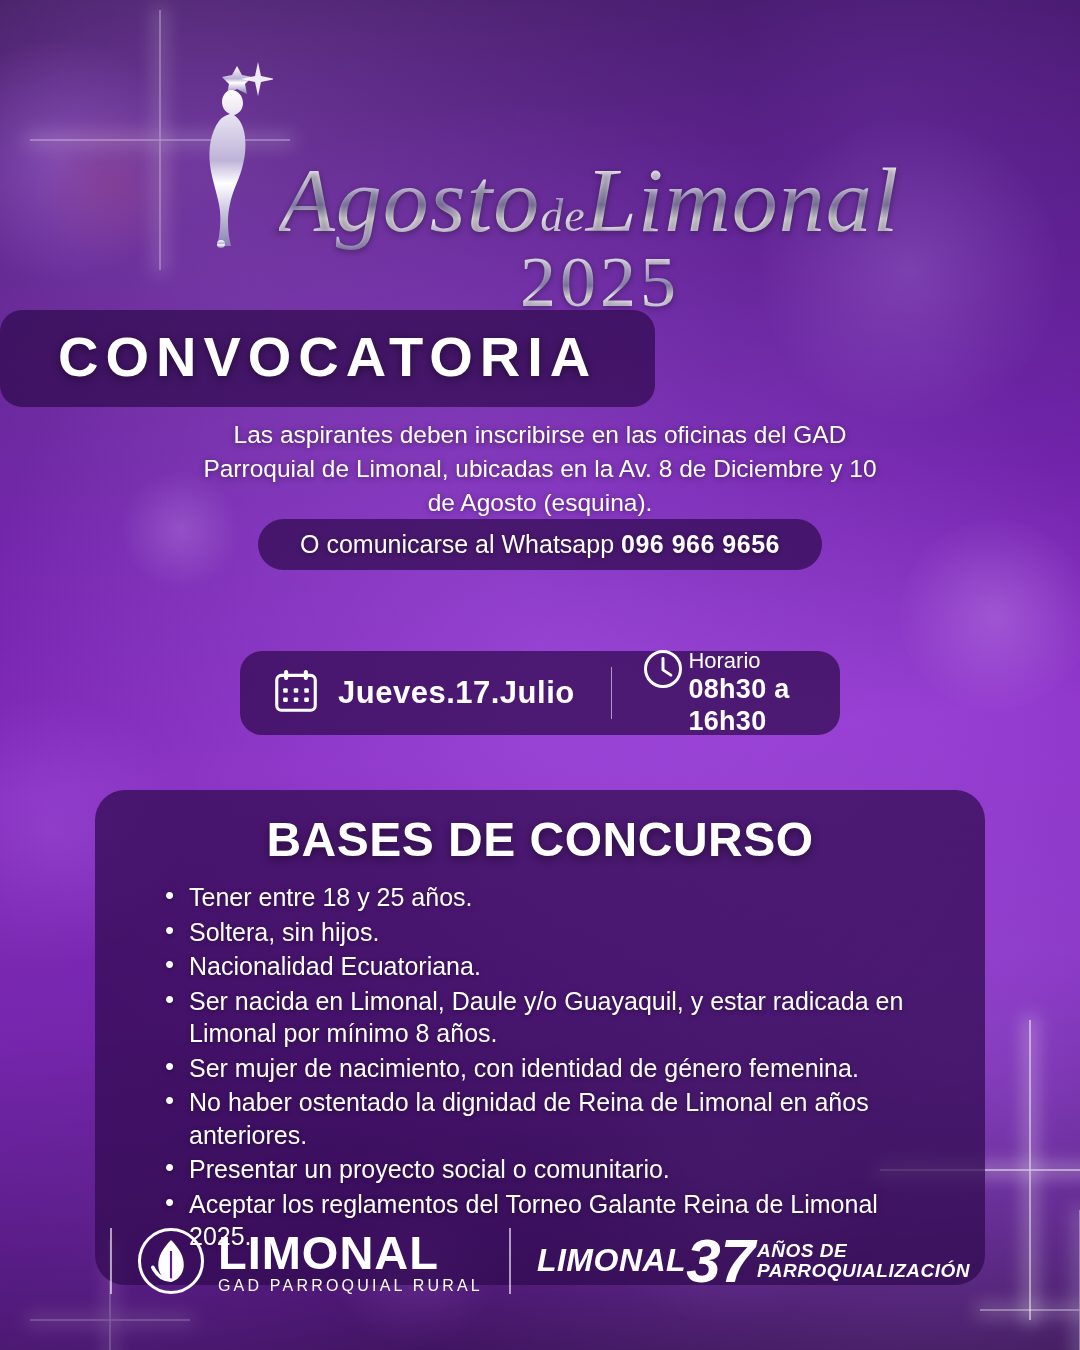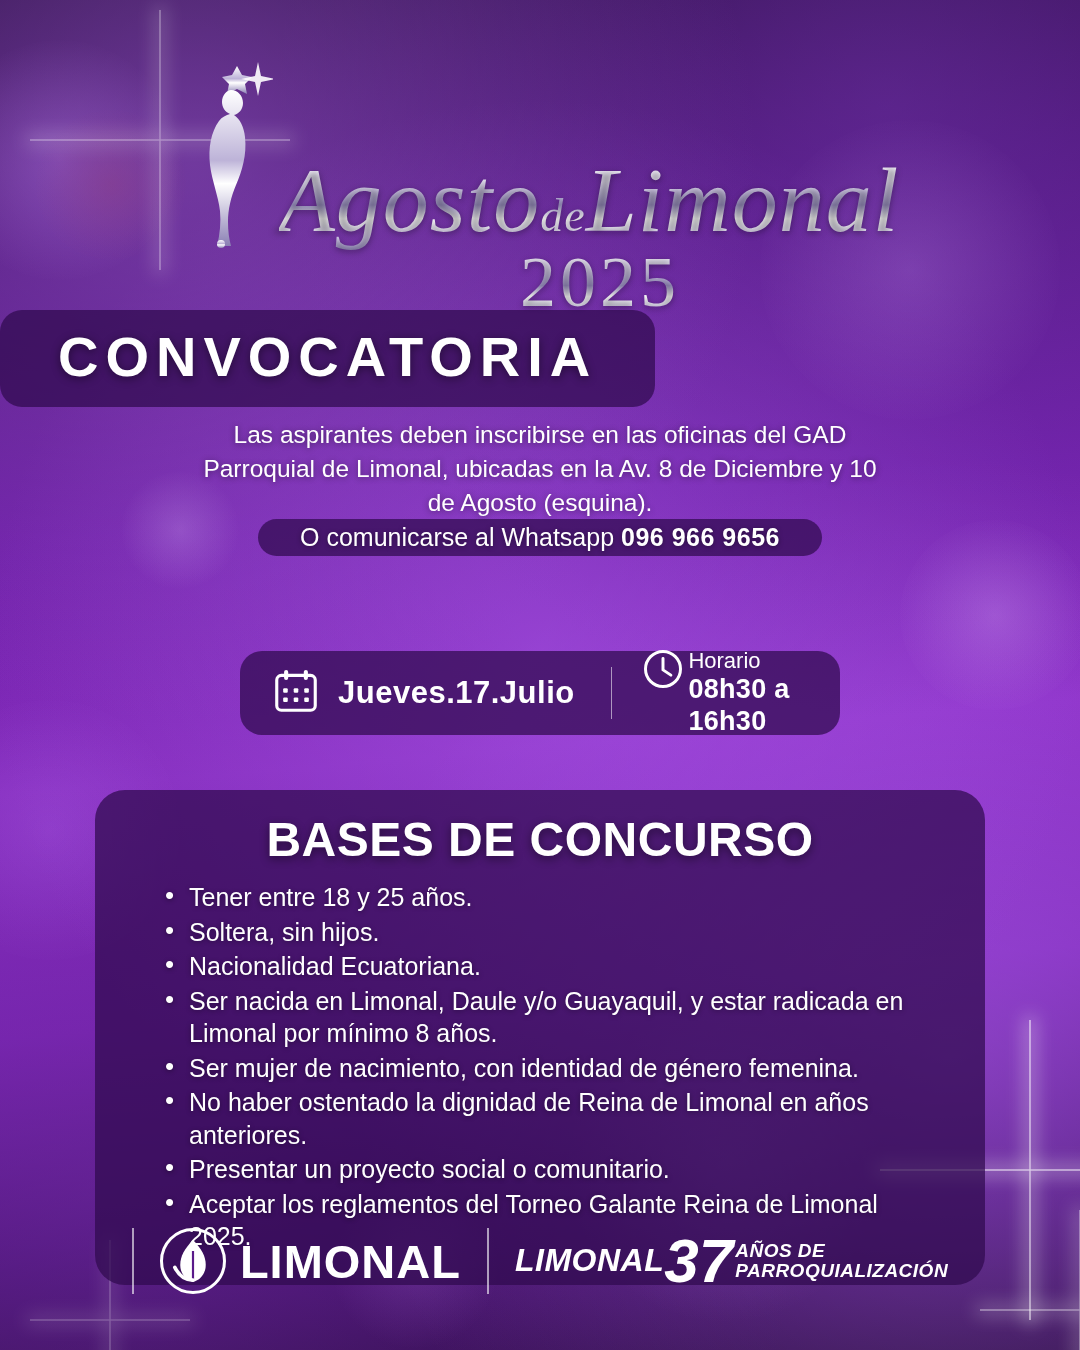--- a/index.html
+++ b/index.html
@@ -92,21 +92,21 @@
 
   .intro {
     position: absolute; top: 418px; left: 50%; transform: translateX(-50%);
     width: 700px; text-align: center;
     color: #fff; font-size: 24.5px; line-height: 1.38;
     text-shadow: 0 1px 6px rgba(0,0,0,0.45);
   }
 
   .whatsapp-wrap { position: absolute; top: 519px; left: 0; width: 100%; display: flex; justify-content: center; }
   .whatsapp {
-    padding: 4px 42px; border-radius: 26px;
+    padding: 11px 42px; border-radius: 26px;
     color: #fff; font-size: 25px;
     text-shadow: 0 1px 5px rgba(0,0,0,0.4);
   }
   .whatsapp b { font-weight: bold; letter-spacing: .5px; }
 
   .inscripciones {
     position: absolute; top: 590px; left: 0; width: 100%;
     text-align: center; color: #fff;
     font-size: 42px; font-weight: bold; letter-spacing: 1.2px;
     text-shadow: 0 3px 10px rgba(0,0,0,0.5);
@@ -294,20 +294,21 @@
       <div class="limonal-logo">
         <div class="leaf-badge">
           <svg viewBox="0 0 66 66" width="60" height="60" aria-hidden="true">
             <path d="M33 10 c-9 9 -14 18 -14 27 0 10 6 17 14 19 8 -2 14 -9 14 -19 0 -9 -5 -18 -14 -27z" fill="#fff"></path>
             <path d="M33 22 v32" stroke="#5a1a8a" stroke-width="2.4"></path>
             <path d="M13 40 c5 10 13 14 20 14" fill="none" stroke="#fff" stroke-width="4" stroke-linecap="round"></path>
           </svg>
         </div>
         <div class="limonal-text">
           <div class="lt1">LIMONAL</div>
+          <div class="lt2">GAD PARROQUIAL RURAL</div>
         </div>
       </div>
 
       <div class="divider-f"></div>
 
       <div class="anniv">
         <span class="al">LIMONAL</span>
         <span class="num">37</span>
         <span class="ar">
           <div class="r1">AÑOS DE</div>

